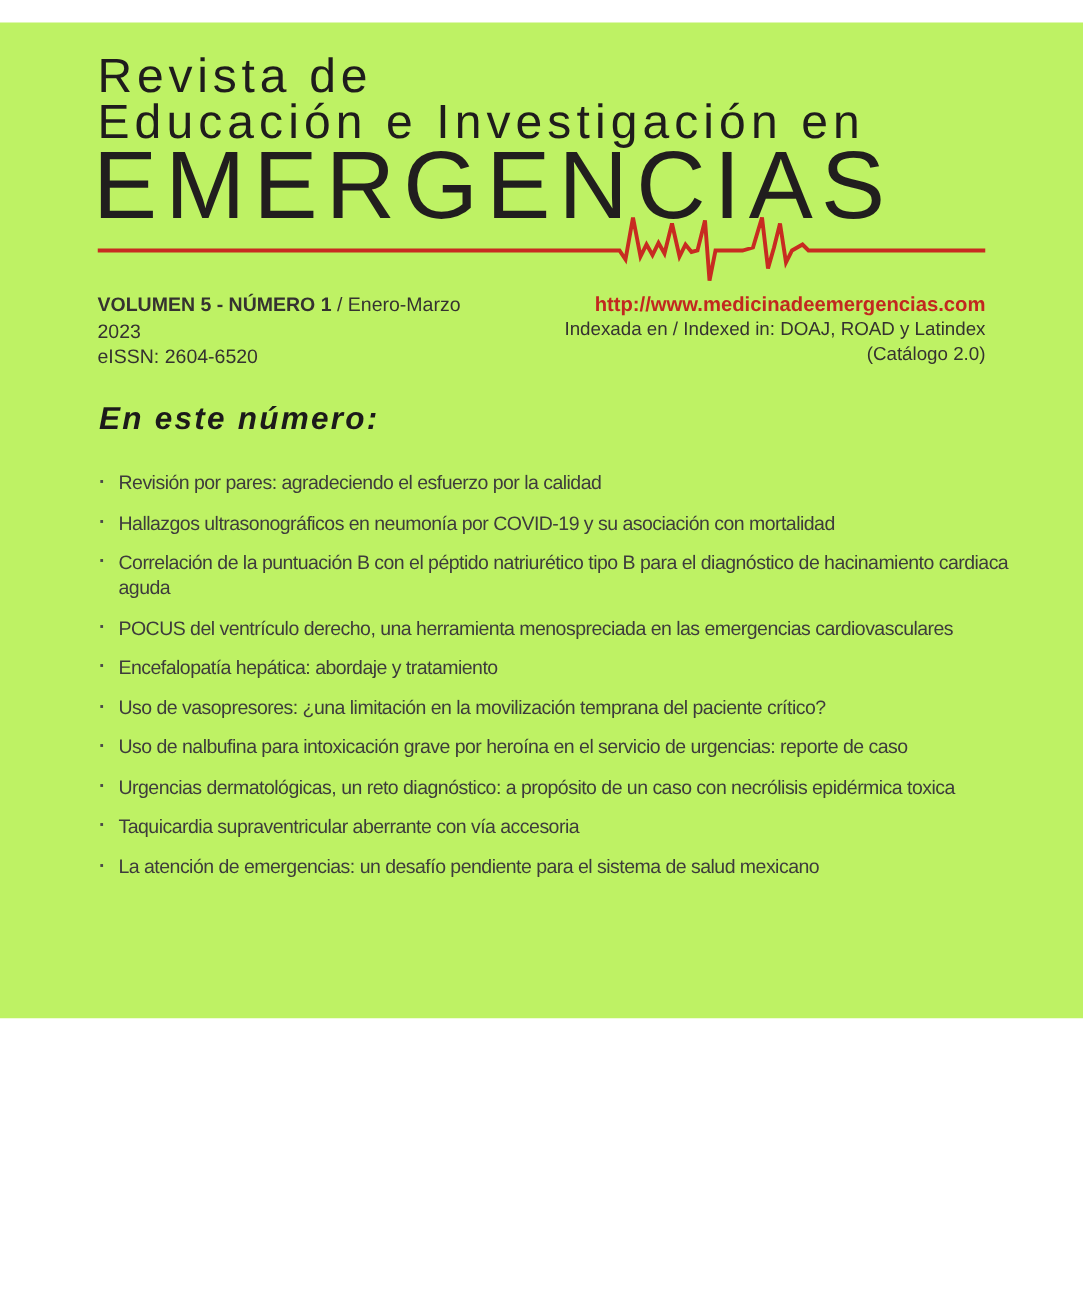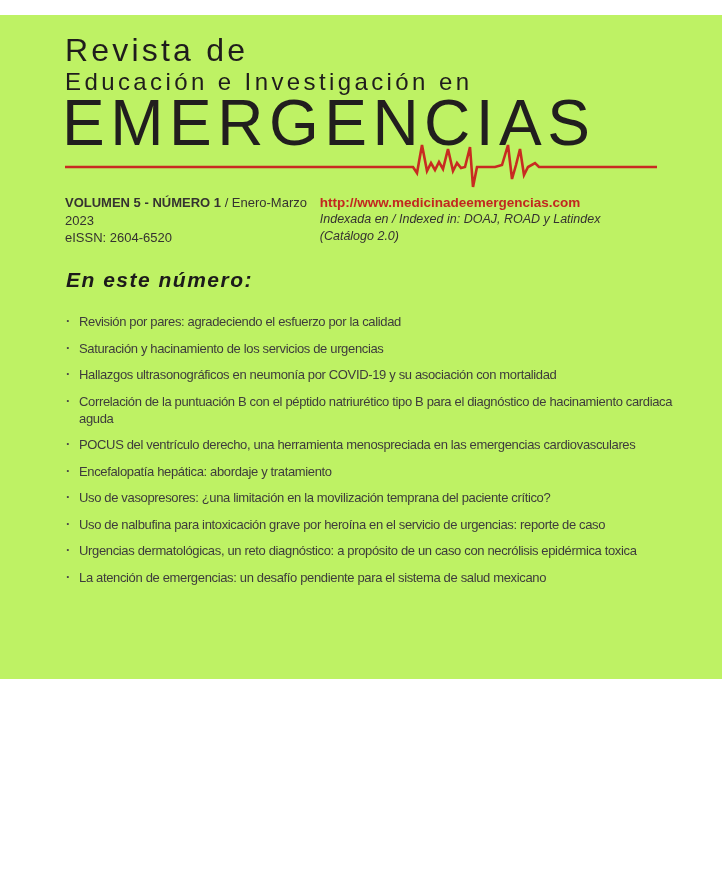--- a/index.html
+++ b/index.html
@@ -4,31 +4,31 @@
 <style>
   html,body{margin:0;padding:0;background:#fff;}
   .page{
     position:relative;width:722px;height:664px;background:#bef264;overflow:hidden;
     font-family:"Liberation Sans",sans-serif;
     margin-top:15px;
   }
   
   .title-block{position:absolute;left:65px;top:20px;color:#1f1c1c;}
   .t1{font-size:32px;letter-spacing:3.2px;line-height:31px;white-space:nowrap;}
-  .t2{font-size:24px;letter-spacing:3.4px;line-height:31px;white-space:nowrap;}
+  .t2{font-size:32px;letter-spacing:3.4px;line-height:31px;white-space:nowrap;}
   .t3{font-size:64px;font-weight:normal;letter-spacing:5.5px;line-height:1;
       margin-top:-6px;margin-left:-3px;white-space:nowrap;color:#211e1e;}
   .ekg{position:absolute;left:65px;top:120px;}
   .meta{position:absolute;left:65px;top:179px;width:592px;display:flex;
         justify-content:space-between;color:#353230;}
   .meta-left{font-size:13px;line-height:17.5px;}
   .meta-left b{font-weight:bold;}
-  .meta-right{}
+  .meta-right{text-align:right;}
   .url{font-size:13.5px;font-weight:bold;color:#c2271f;line-height:17px;text-decoration:none;display:block;}
-  .indexing{font-size:12.5px;font-style:italic;line-height:17px;color:#353230;}
+  .indexing{font-size:12.5px;line-height:17px;color:#353230;}
   
   .contents{position:absolute;left:66px;top:253px;width:622px;}
   .contents h2{margin:0;font-size:21px;font-weight:bold;font-style:italic;
                letter-spacing:1.5px;color:#1c1a1a;}
   .contents ul{list-style:none;margin:21px 0 0 0;padding:0;}
   .contents li{position:relative;padding-left:13px;margin-bottom:9.5px;
                font-size:13px;letter-spacing:-0.35px;line-height:17px;color:#3e3c3c;}
   .contents li::before{content:"\00B7";position:absolute;left:0;top:-1px;font-weight:bold;color:#4a4848;}
   
   .band{position:absolute;left:38px;top:758px;width:661px;height:94px;
@@ -80,28 +80,28 @@
     <div class="meta-right">
       <a class="url" href="#">http://www.medicinadeemergencias.com</a>
       <div class="indexing">Indexada en / Indexed in: DOAJ, ROAD y Latindex (Catálogo 2.0)</div>
     </div>
   </div>
 
   <div class="contents">
     <h2>En este número:</h2>
     <ul>
         <li>Revisión por pares: agradeciendo el esfuerzo por la calidad</li>
-        <li>Saturación y hacinamiento de los servicios de urgencias</li>
         <li>Hallazgos ultrasonográficos en neumonía por COVID-19 y su asociación con mortalidad</li>
         <li>Correlación de la puntuación B con el péptido natriurético tipo B para el diagnóstico de hacinamiento cardiaca aguda</li>
         <li>POCUS del ventrículo derecho, una herramienta menospreciada en las emergencias cardiovasculares</li>
         <li>Encefalopatía hepática: abordaje y tratamiento</li>
         <li>Uso de vasopresores: ¿una limitación en la movilización temprana del paciente crítico?</li>
         <li>Uso de nalbufina para intoxicación grave por heroína en el servicio de urgencias: reporte de caso</li>
         <li>Urgencias dermatológicas, un reto diagnóstico: a propósito de un caso con necrólisis epidérmica toxica</li>
+        <li>Taquicardia supraventricular aberrante con vía accesoria</li>
         <li>La atención de emergencias: un desafío pendiente para el sistema de salud mexicano</li>
       </ul>
   </div>
 
   <div class="band">
 
     <div class="reie">REIE</div>
 
     <div class="band-overlay">
       <div class="reie">REIE</div>

